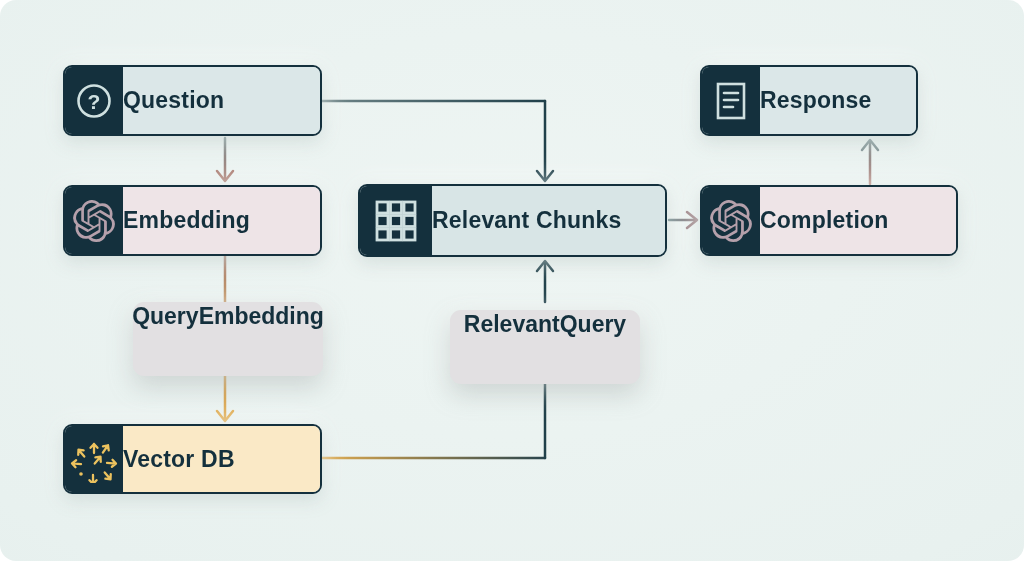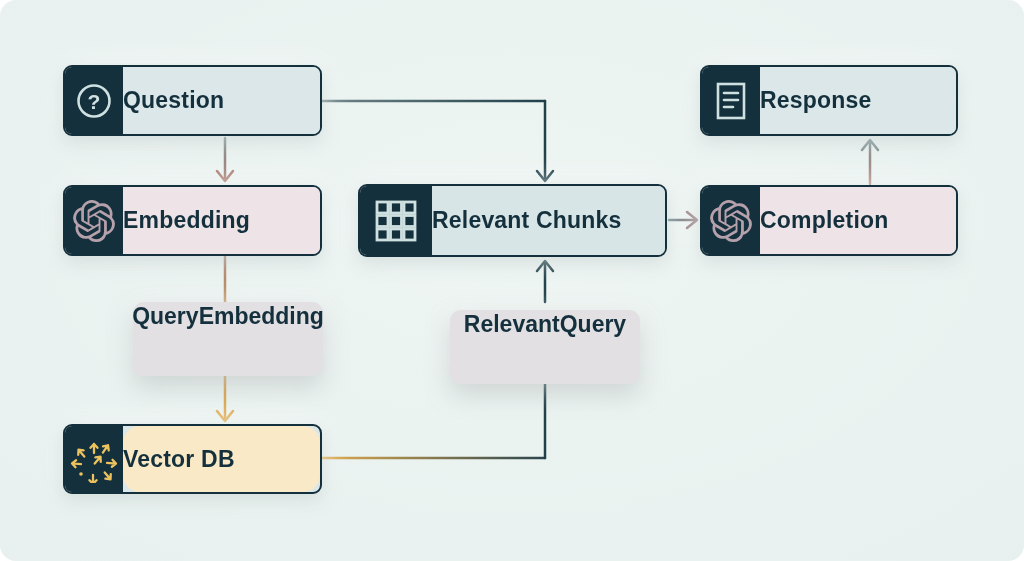--- a/index.html
+++ b/index.html
@@ -64,21 +64,21 @@
     line-height: 1.25;
     color: #14303d;
     box-shadow: 0 10px 24px rgba(148, 158, 155, 0.38), 0 0 24px rgba(255,255,255,0.55);
   }
   
   #n-question          { left: 63px;  top: 65px;  width: 259px; height: 71px; }
   #n-embedding         { left: 63px;  top: 185px; width: 259px; height: 71px; }
   #n-vector-db         { left: 63px;  top: 424px; width: 259px; height: 70px; }
   #n-qrc               { left: 358px; top: 184px; width: 309px; height: 73px; }
   #n-completion        { left: 700px; top: 185px; width: 258px; height: 71px; }
-  #n-response          { left: 700px; top: 65px;  width: 258px; height: 71px; }
+  #n-response          { left: 700px; top: 65px;  width: 218px; height: 71px; }
   #n-query-embedding   { left: 133px; top: 302px; width: 190px; height: 74px; }
   #n-relevant-chunks   { left: 450px; top: 310px; width: 190px; height: 74px; }
 </style>
 </head>
 <body>
 
 <div class="page">
   <div class="canvas">
 
     <svg class="arrows" width="1024" height="561" viewBox="0 0 1024 561">
@@ -194,21 +194,21 @@
           <use href="#va" transform="translate(13,20) rotate(-40)"></use>
           <use href="#va" transform="translate(34,16) rotate(35)"></use>
           <use href="#va" transform="translate(9,29) rotate(-85)"></use>
           <use href="#va" transform="translate(26,27) rotate(40)"></use>
           <use href="#va" transform="translate(39,28) rotate(95)"></use>
           <use href="#va" transform="translate(23,42) rotate(180)"></use>
           <use href="#va" transform="translate(36,39) rotate(140)"></use>
           <circle cx="11" cy="39" r="1.8" fill="#ecc25e" stroke="none"></circle>
         </svg>
       </div>
-      <div class="body" style="background: rgb(250, 233, 198); border-radius: 17px;">
+      <div class="body" style="background: rgb(250, 233, 198);">
         <span>Vector DB</span>
       </div>
     </div>
 
     <div class="node" id="n-qrc">
       <div class="icon-sec wide" style="background: rgb(20, 48, 61);">
         <svg width="48" height="48" viewBox="0 0 48 48" fill="none" stroke="#cfe0e0" stroke-width="2.8">
           <rect x="5" y="5" width="11" height="11"></rect>
             <rect x="18.5" y="5" width="11" height="11"></rect>
             <rect x="32" y="5" width="11" height="11"></rect>

